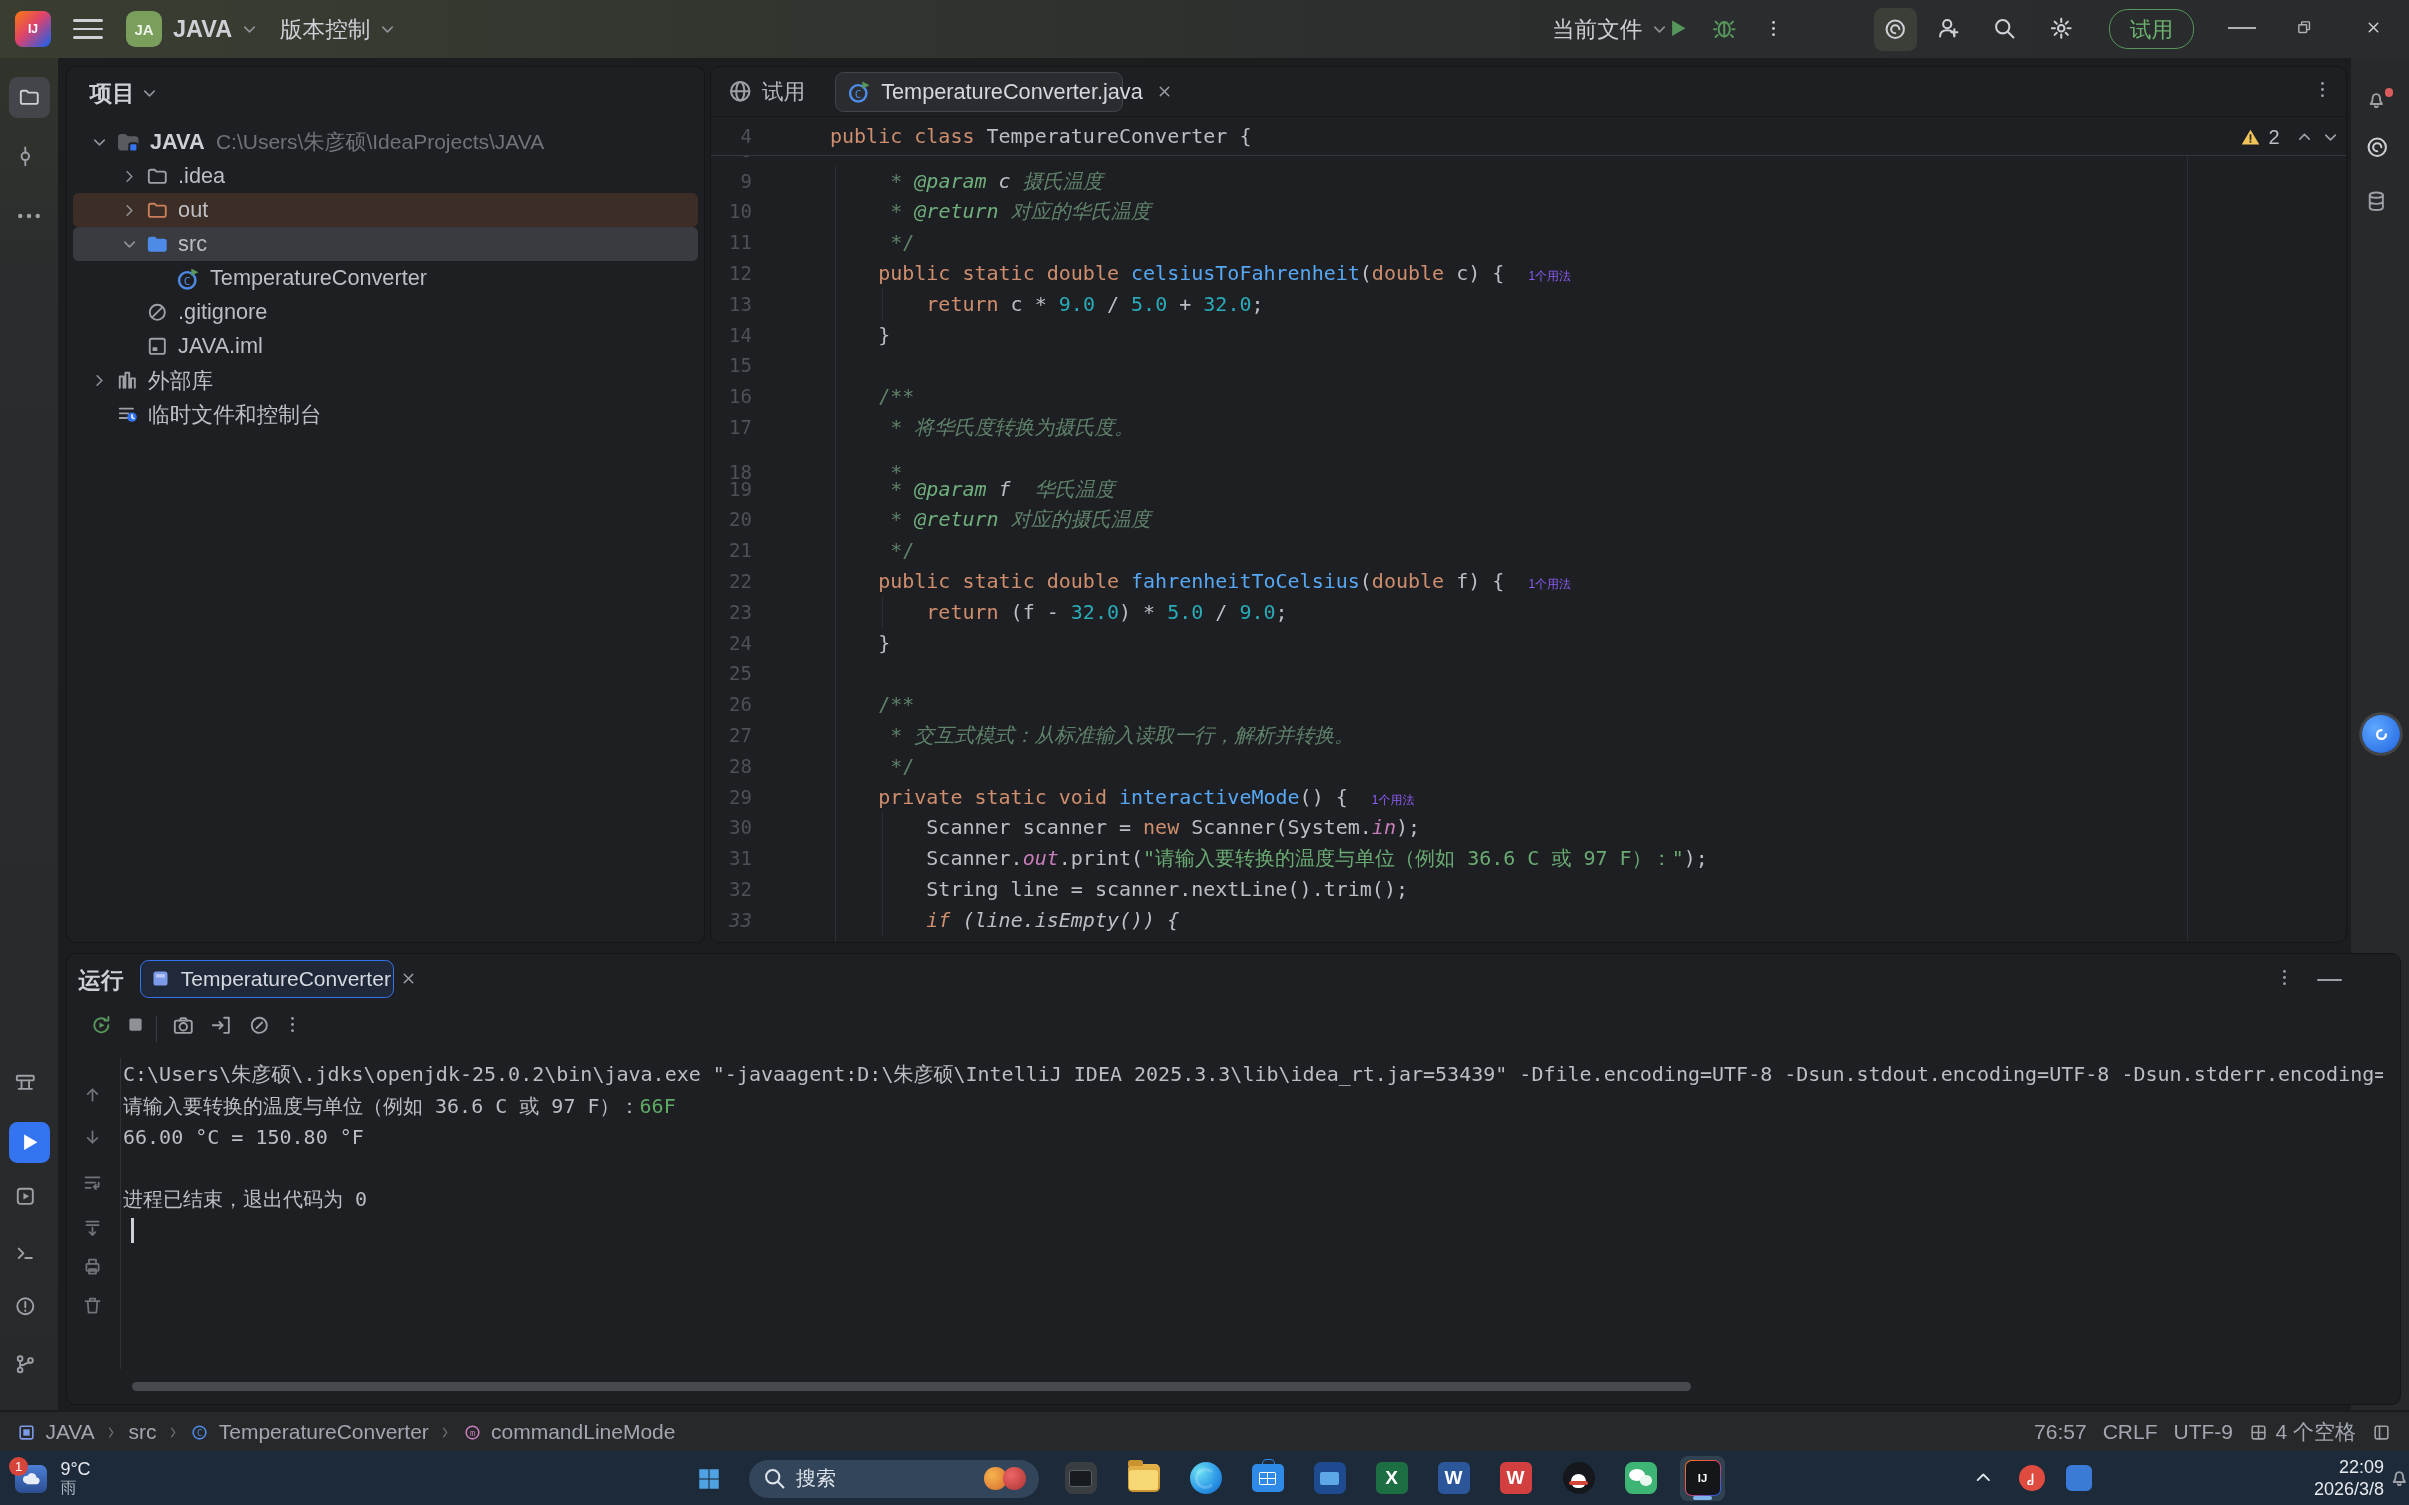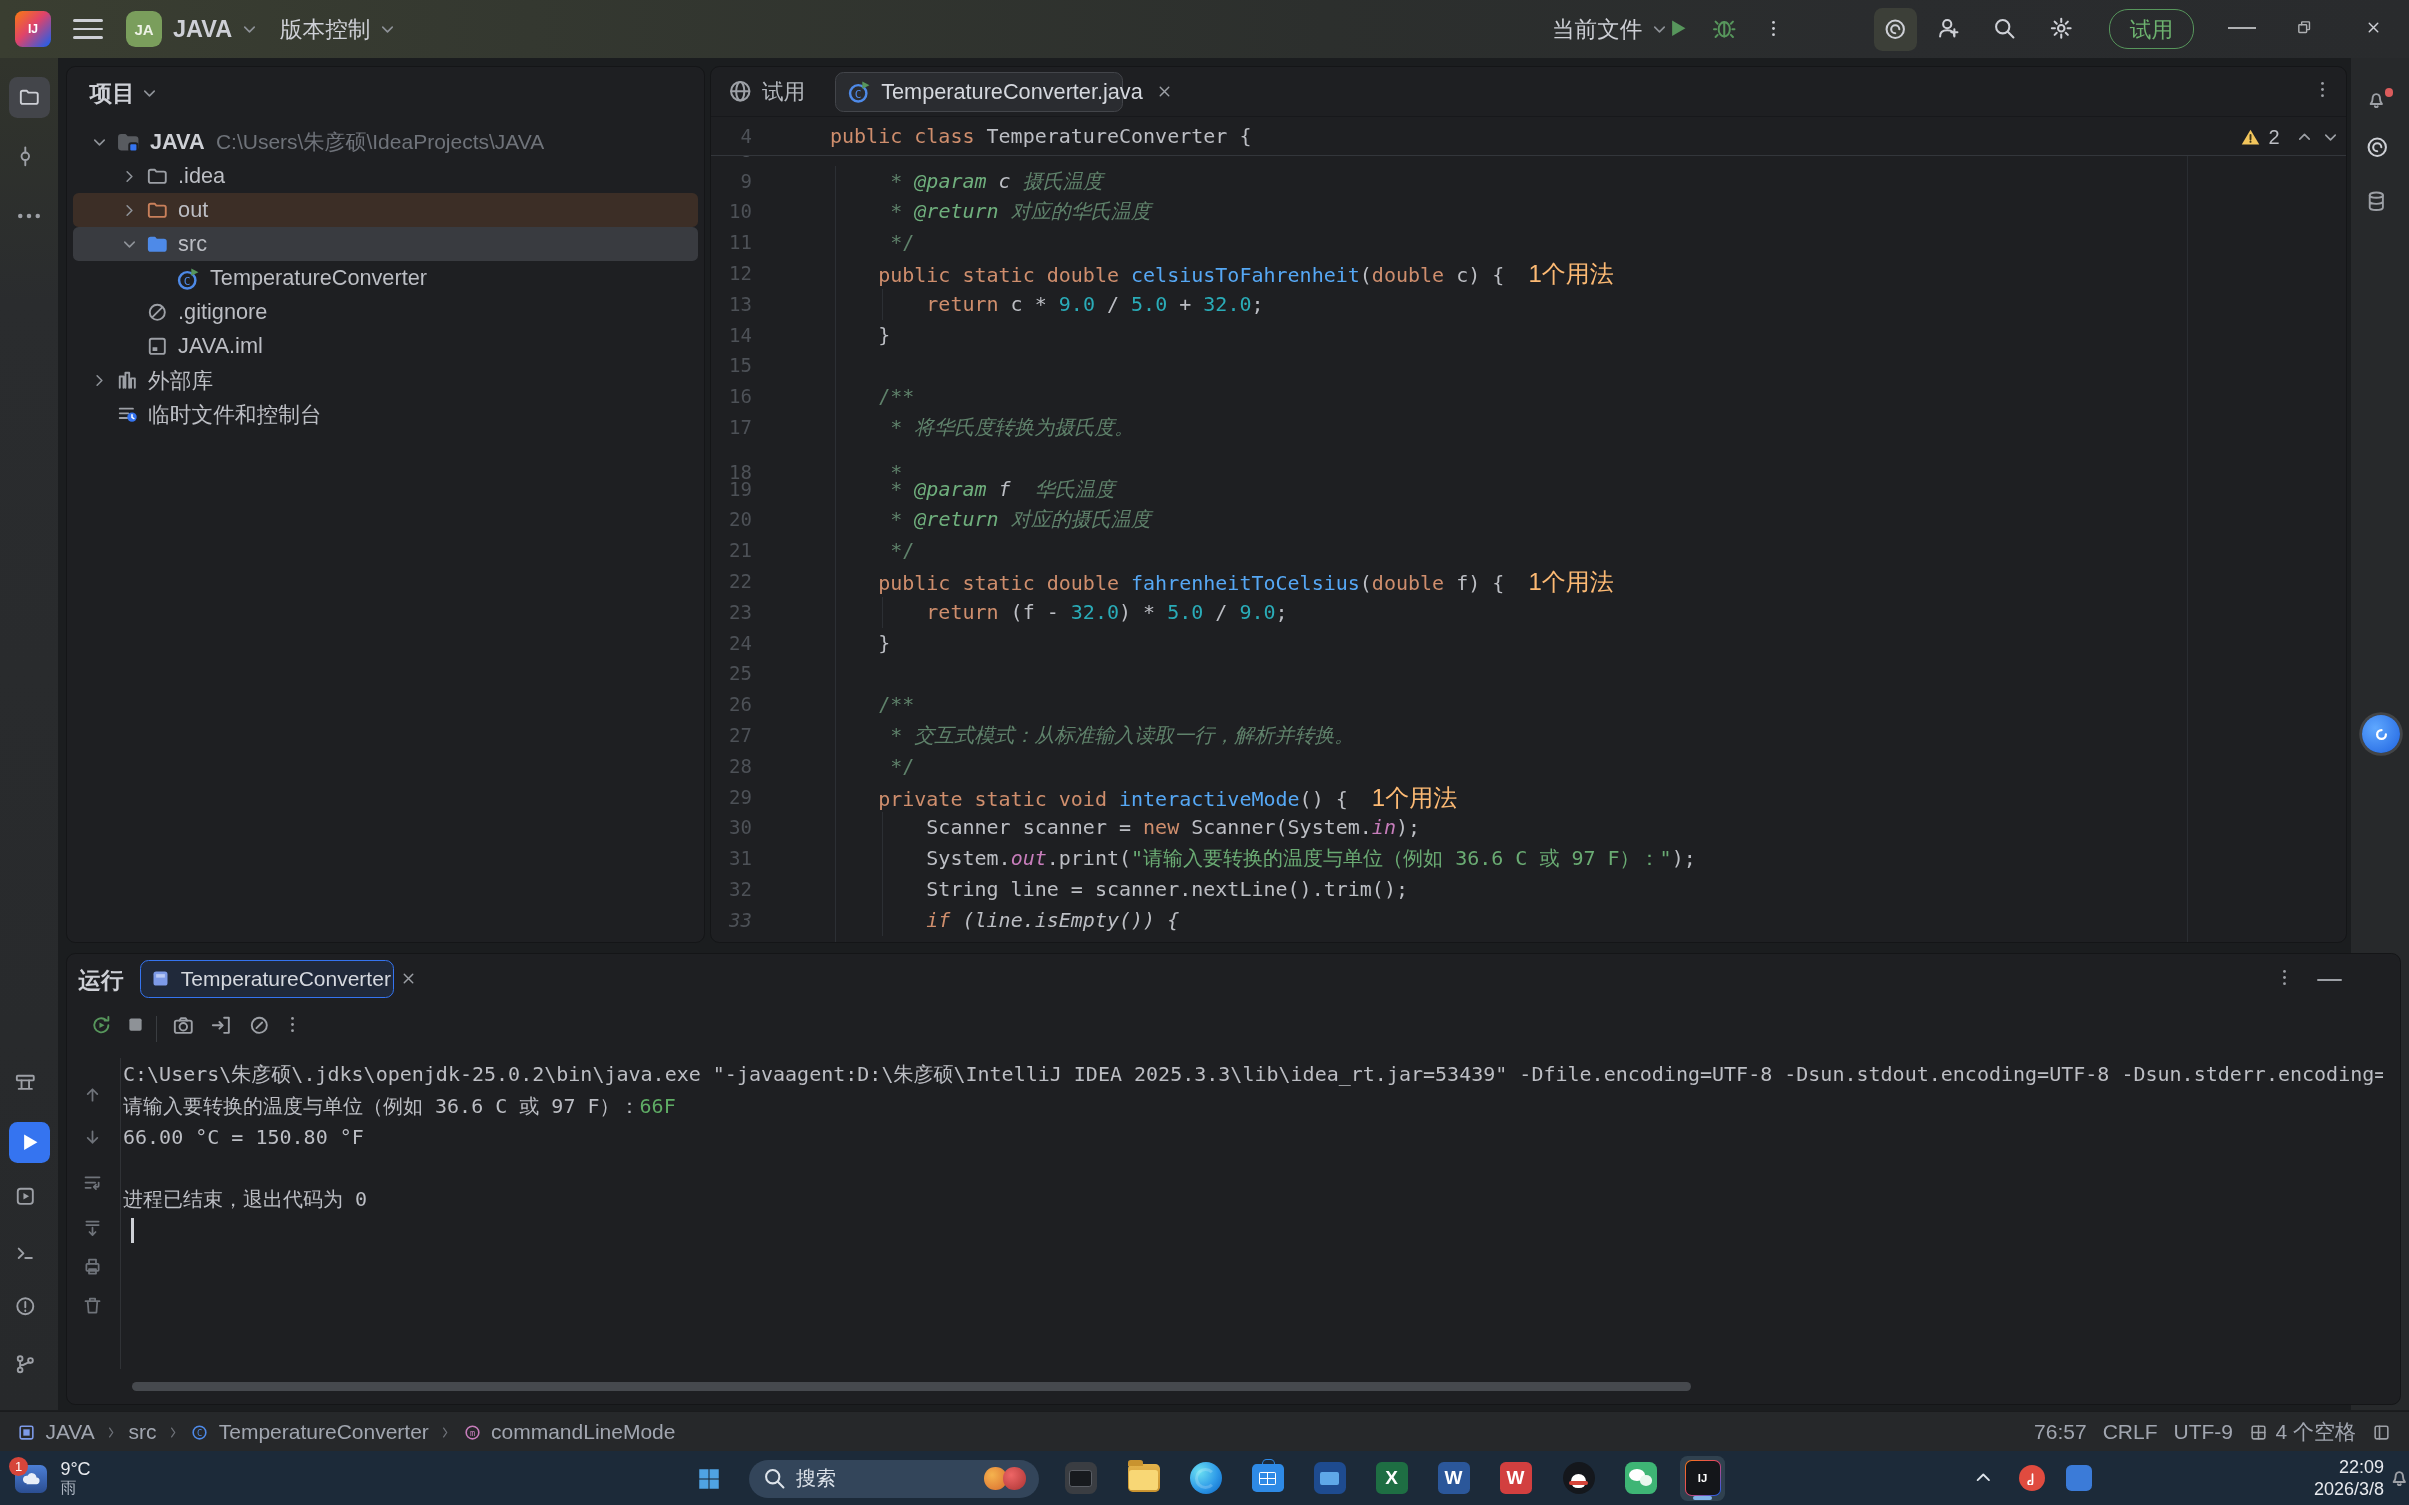--- a/index.html
+++ b/index.html
@@ -17,21 +17,21 @@
   #run-island{left:66px;top:953px;width:2333px;height:450px;}
   #statusbar{left:0;top:1411px;width:2410px;height:40px;background:#26282A;border-top:0.9px solid #1A1B1D;
     font-size:21px;color:#A1A6B0;}
   #taskbar{left:0;top:1451px;width:2410px;height:55px;background:#1C2A39;}
   .mono{font-family:"DejaVu Sans Mono",monospace;font-size:20px;white-space:pre;}
   
   .c-kw{color:#CF8E6D;} .c-pl{color:#BCBEC4;} .c-fn{color:#56A8F5;} .c-num{color:#2AACB8;}
   .c-str{color:#6AAB73;} .c-doc{color:#5F826B;} .c-docit{color:#5F826B;font-style:italic;}
   .c-tag{color:#6FAF7D;font-style:italic;} .c-prm{color:#BCBEC4;font-style:italic;}
   .c-fld{color:#C77DBB;font-style:italic;}
-  .c-hint{color:#fdba74;font-family:"Liberation Sans",sans-serif;font-size:24px;}
+  .c-hint{color:#8b5cf6;font-family:"Liberation Sans",sans-serif;font-size:12px;}
   .c-input{color:#5FAD65;}
   .lnum{color:#4D5157;font-family:"DejaVu Sans Mono",monospace;font-size:19px;text-align:right;}
   .codeline{height:31px;line-height:31px;}
   
   .ic{display:inline-flex;align-items:center;justify-content:center;color:#9DA0A6;}
   .tile{border-radius:7.5px;display:flex;align-items:center;justify-content:center;}
   svg{display:block;}
 </style>
 </head>
 <body>
@@ -454,21 +454,21 @@
         <div style="position: absolute; left: 0px; top: 665px; width: 1635px; height: 31px;">
           <div class="lnum" style="position:absolute;left:0;top:0;width:41px;line-height:31px;">29</div>
   <div class="mono codeline" style="position:absolute;left:119px;top:0;"><span class="c-kw">    private static void </span><span class="c-fn">interactiveMode</span><span class="c-pl">() {  </span><span class="c-hint">1个用法</span></div>
         </div>
         <div style="position: absolute; left: 0px; top: 695px; width: 1635px; height: 31px;">
           <div class="lnum" style="position:absolute;left:0;top:0;width:41px;line-height:31px;">30</div>
   <div class="mono codeline" style="position:absolute;left:119px;top:0;"><span class="c-pl">        Scanner scanner = </span><span class="c-kw">new</span><span class="c-pl"> Scanner(System.</span><span class="c-fld">in</span><span class="c-pl">);</span></div>
         </div>
         <div style="position: absolute; left: 0px; top: 726px; width: 1635px; height: 31px;">
           <div class="lnum" style="position:absolute;left:0;top:0;width:41px;line-height:31px;">31</div>
-  <div class="mono codeline" style="position:absolute;left:119px;top:0;"><span class="c-pl">        System.</span><span class="c-fld">out</span><span class="c-pl">.print(</span><span class="c-str">"请输入要转换的温度与单位（例如 36.6 C 或 97 F）："</span><span class="c-pl">);</span></div>
+  <div class="mono codeline" style="position:absolute;left:119px;top:0;"><span class="c-pl">        Scanner.</span><span class="c-fld">out</span><span class="c-pl">.print(</span><span class="c-str">"请输入要转换的温度与单位（例如 36.6 C 或 97 F）："</span><span class="c-pl">);</span></div>
         </div>
         <div style="position: absolute; left: 0px; top: 757px; width: 1635px; height: 31px;">
           <div class="lnum" style="position:absolute;left:0;top:0;width:41px;line-height:31px;">32</div>
   <div class="mono codeline" style="position:absolute;left:119px;top:0;"><span class="c-pl">        String line = scanner.nextLine().trim();</span></div>
         </div>
         <div style="position: absolute; left: 0px; top: 788px; width: 1635px; height: 31px; font-style: italic;">
           <div class="lnum" style="position:absolute;left:0;top:0;width:41px;line-height:31px;">33</div>
   <div class="mono codeline" style="position:absolute;left:119px;top:0;"><span class="c-kw">        if</span><span class="c-pl"> (line.isEmpty()) {</span></div>
         </div>
         <div style="position: absolute; left: 124px; top: 49px; width: 0.9px; height: 776px; background: rgb(44, 47, 52);"></div>

